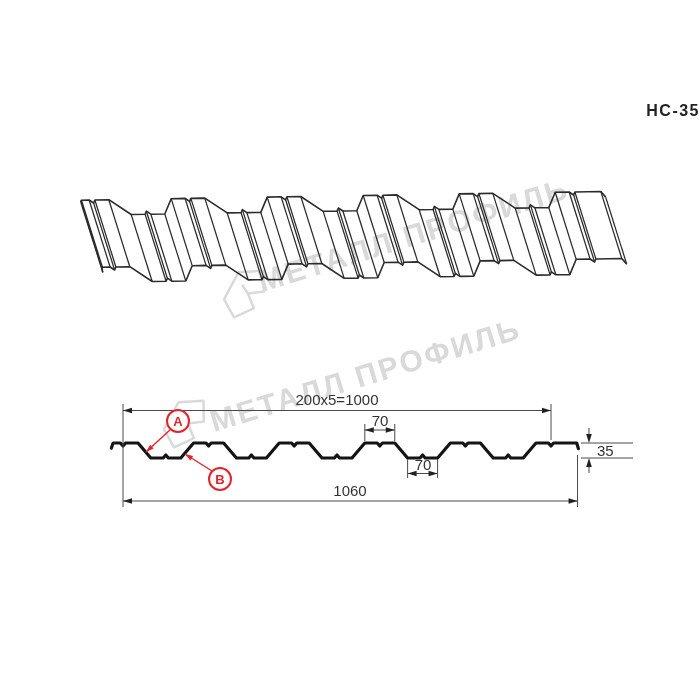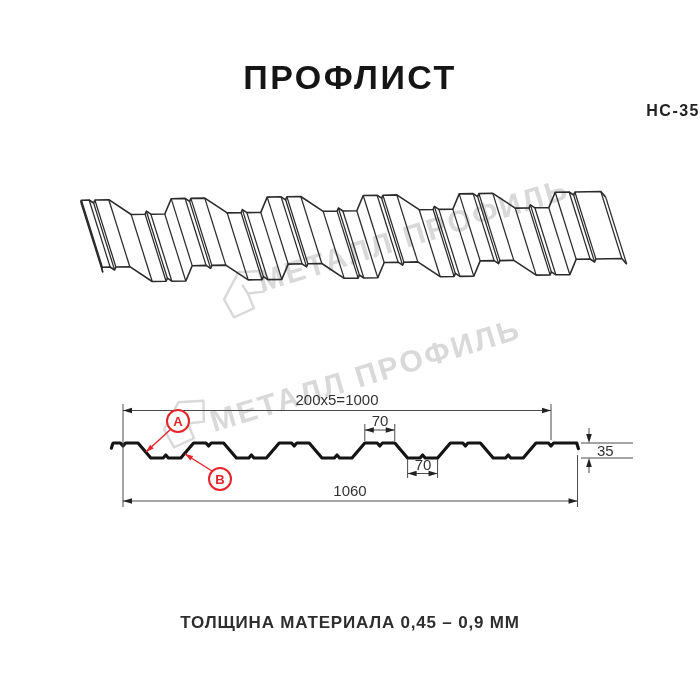--- a/index.html
+++ b/index.html
@@ -14,21 +14,20 @@
   svg{position:absolute;left:0;top:0;}
   .dimtext{font-family:"Liberation Sans","DejaVu Sans",sans-serif;font-size:15px;fill:#333;}
   .wmtext{font-family:"Liberation Sans","DejaVu Sans",sans-serif;font-size:30px;font-weight:700;letter-spacing:2.5px;}
   .badgetext{font-family:"Liberation Sans","DejaVu Sans",sans-serif;font-size:13px;font-weight:700;}
 </style>
 </head>
 <body>
 
 <div class="page">
 
-  <div class="title">ПРОФЛИСТ</div>
   <div class="subtitle">НС-35</div>
 
   <svg width="700" height="700" viewBox="0 0 700 700">
 
     <g id="sheet3d-fill">
         <polygon points="81.8,205.4 80.9,201.1 81.4,200.2 89.1,200.0 93.6,203.0 94.9,200.0 108.8,199.7 131.2,214.5 145.1,214.3 146.4,211.2 150.9,214.2 164.8,214.0 171.2,198.7 185.1,198.4 189.6,201.4 190.9,198.4 204.8,198.1 227.2,212.9 241.1,212.7 242.4,209.6 246.9,212.6 260.8,212.4 267.2,197.1 281.1,196.8 285.6,199.8 286.9,196.8 300.8,196.5 323.2,211.3 337.1,211.1 338.4,208.0 342.9,211.0 356.8,210.8 363.2,195.5 377.1,195.2 381.6,198.2 382.9,195.2 396.8,194.9 419.2,209.7 433.1,209.5 434.4,206.4 438.9,209.4 452.8,209.2 459.2,193.9 473.1,193.6 477.6,196.6 478.9,193.6 492.8,193.3 515.2,208.1 529.1,207.9 530.4,204.8 534.9,207.8 548.8,207.6 555.2,192.3 569.1,192.0 573.6,195.0 574.9,192.0 600.8,191.5 605.7,197.1 626.7,264.1 621.8,258.5 595.9,259.0 594.6,262.0 590.1,259.0 576.2,259.3 569.8,274.6 555.9,274.8 551.4,271.8 550.1,274.9 536.2,275.1 513.8,260.3 499.9,260.6 498.6,263.6 494.1,260.6 480.2,260.9 473.8,276.2 459.9,276.4 455.4,273.4 454.1,276.5 440.2,276.7 417.8,261.9 403.9,262.2 402.6,265.2 398.1,262.2 384.2,262.5 377.8,277.8 363.9,278.0 359.4,275.0 358.1,278.1 344.2,278.3 321.8,263.5 307.9,263.8 306.6,266.8 302.1,263.8 288.2,264.1 281.8,279.4 267.9,279.6 263.4,276.6 262.1,279.7 248.2,279.9 225.8,265.1 211.9,265.4 210.6,268.4 206.1,265.4 192.2,265.7 185.8,281.0 171.9,281.2 167.4,278.2 166.1,281.3 152.2,281.5 129.8,266.7 115.9,267.0 114.6,270.0 110.1,267.0 102.4,267.2 101.9,268.1 102.8,272.4" fill="#ffffff" stroke="none"></polygon>
       </g>
 
     <g>
       <g transform="translate(210,278) rotate(-17) scale(0.72)">
@@ -152,14 +151,13 @@
           <line x1="212" y1="471" x2="185" y2="454" stroke="#e3242b" stroke-width="1.4"></line>
           <polygon points="0,0 8,-2.6 8,2.6" fill="#e3242b" transform="translate(185,454) rotate(32.195733934713246)"></polygon>
         </g>
       <circle cx="178" cy="421" r="11" fill="#fff" stroke="#e3242b" stroke-width="2"></circle>
       <text class="badgetext" x="178" y="426" text-anchor="middle" fill="#e3242b">A</text>
       <circle cx="220" cy="479" r="11" fill="#fff" stroke="#e3242b" stroke-width="2"></circle>
       <text class="badgetext" x="220" y="484" text-anchor="middle" fill="#e3242b">B</text>
     </g>
   </svg>
 
-  <div class="footer">ТОЛЩИНА МАТЕРИАЛА 0,45 – 0,9 ММ</div>
 </div>
 
 </body></html>

